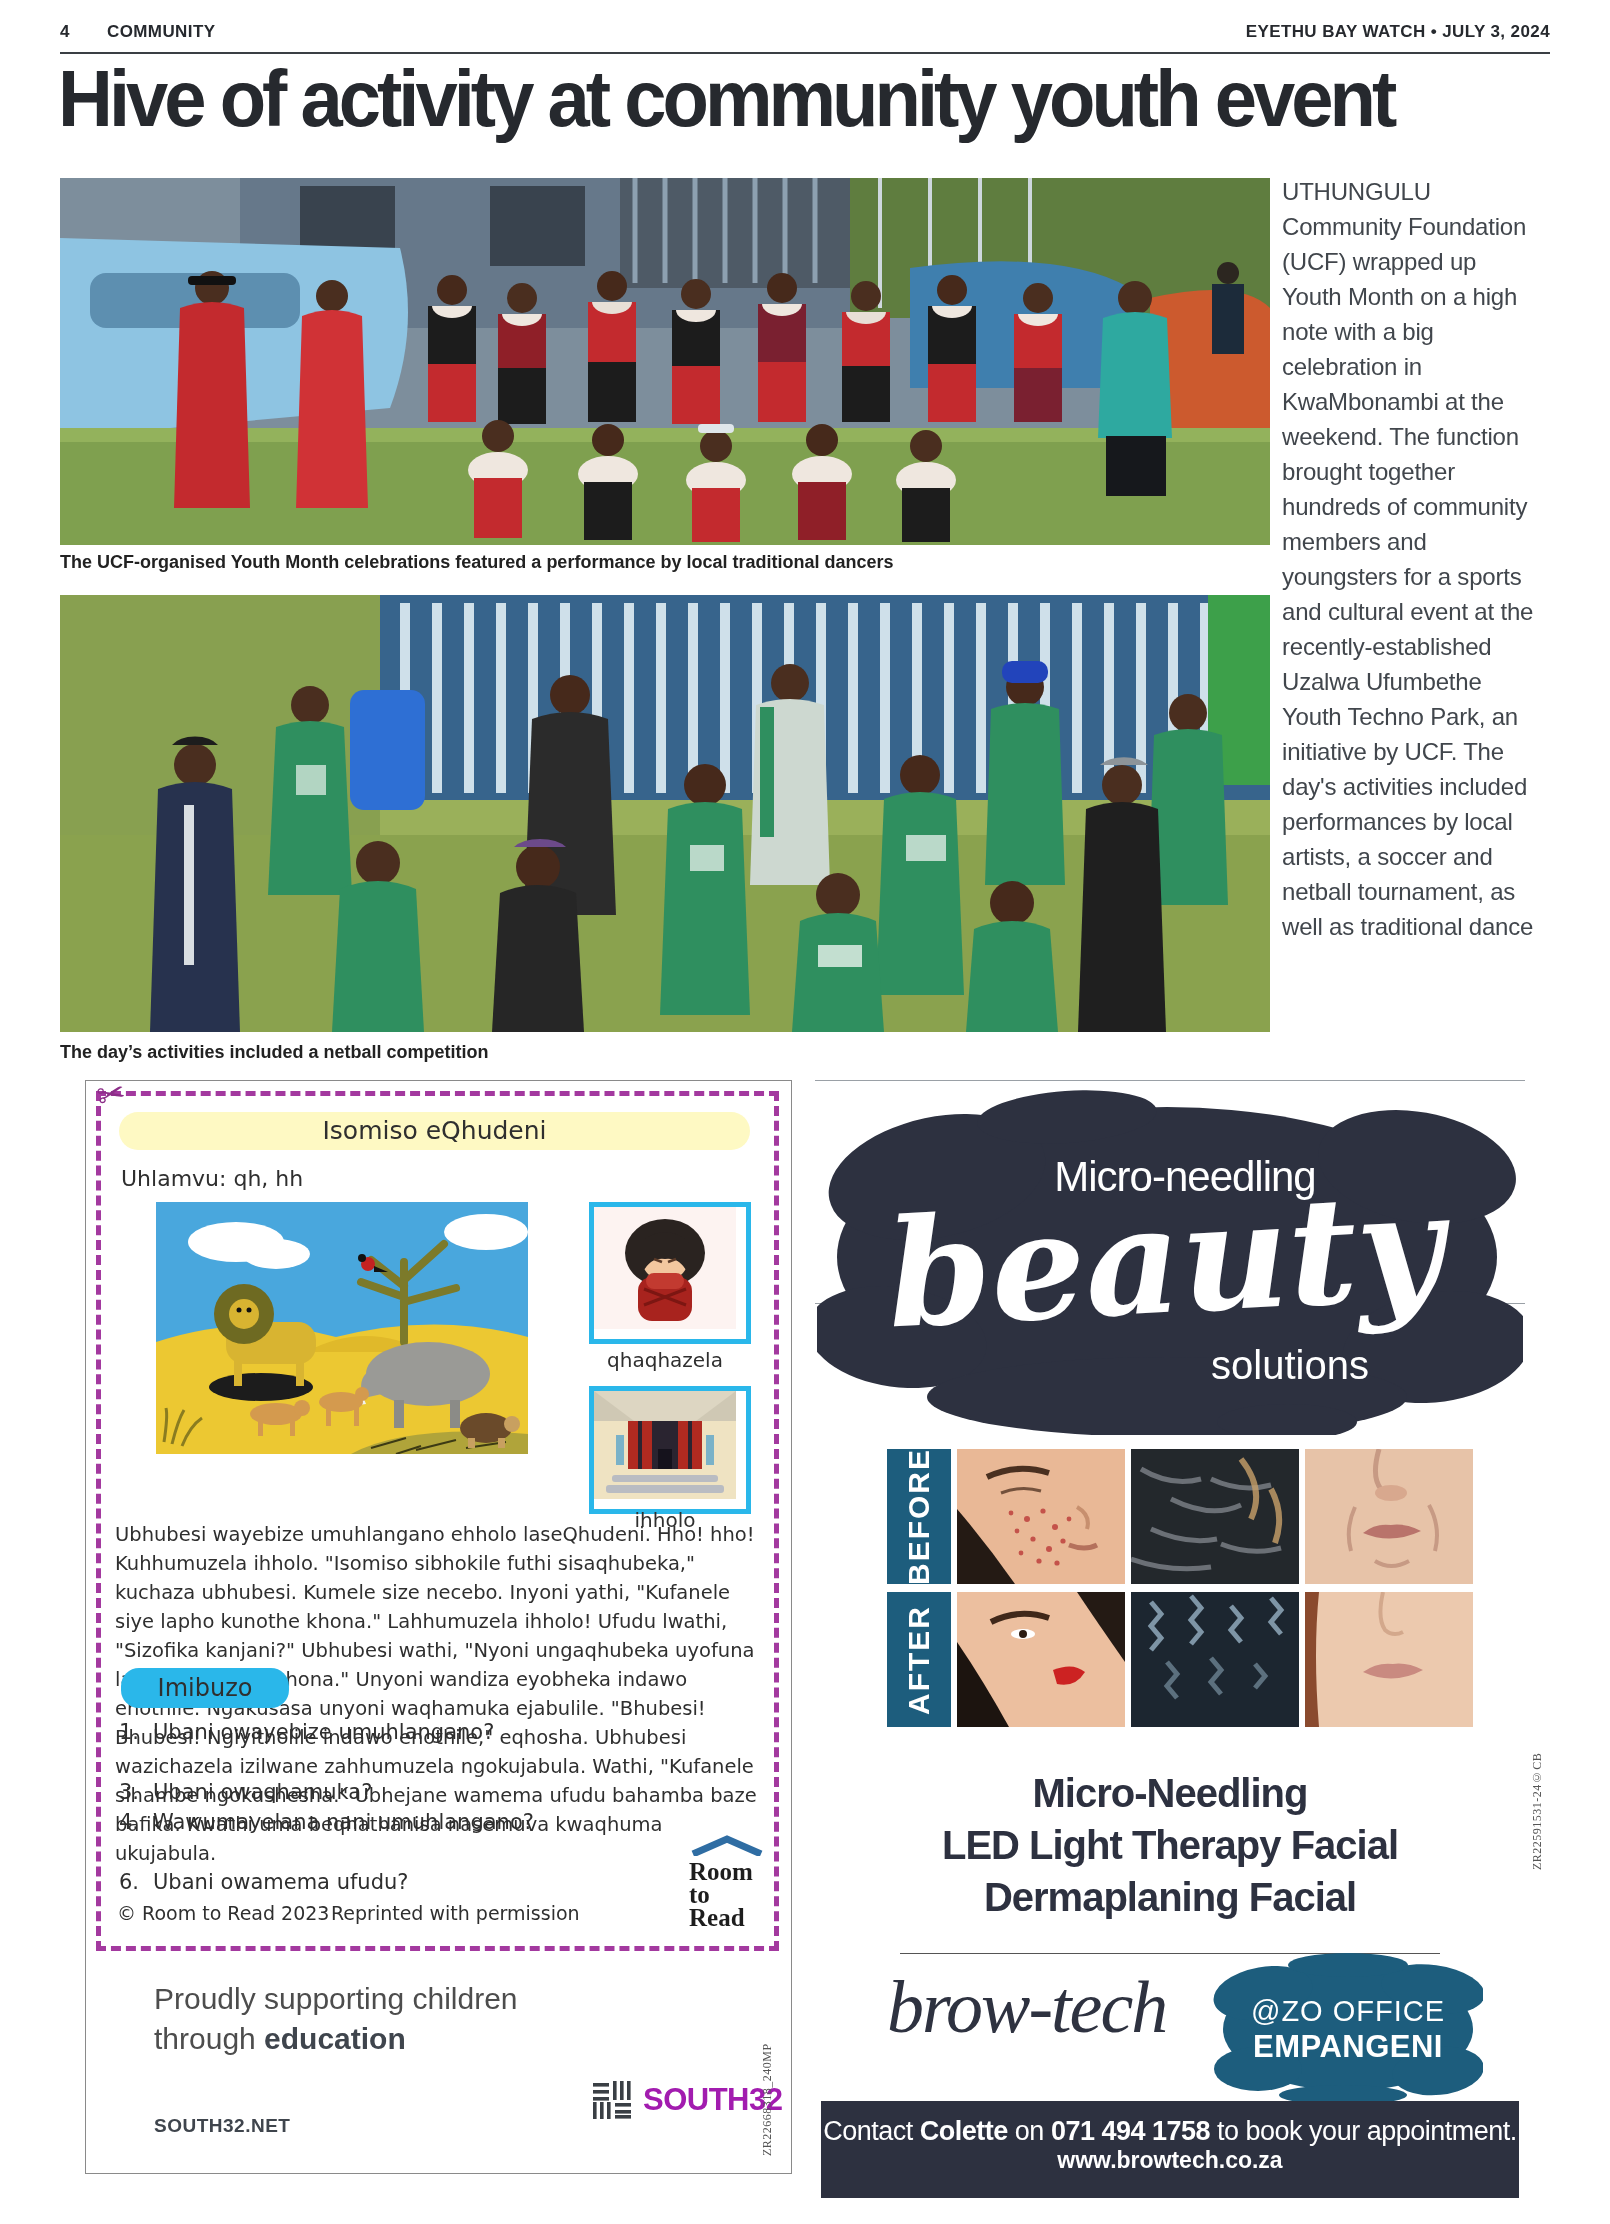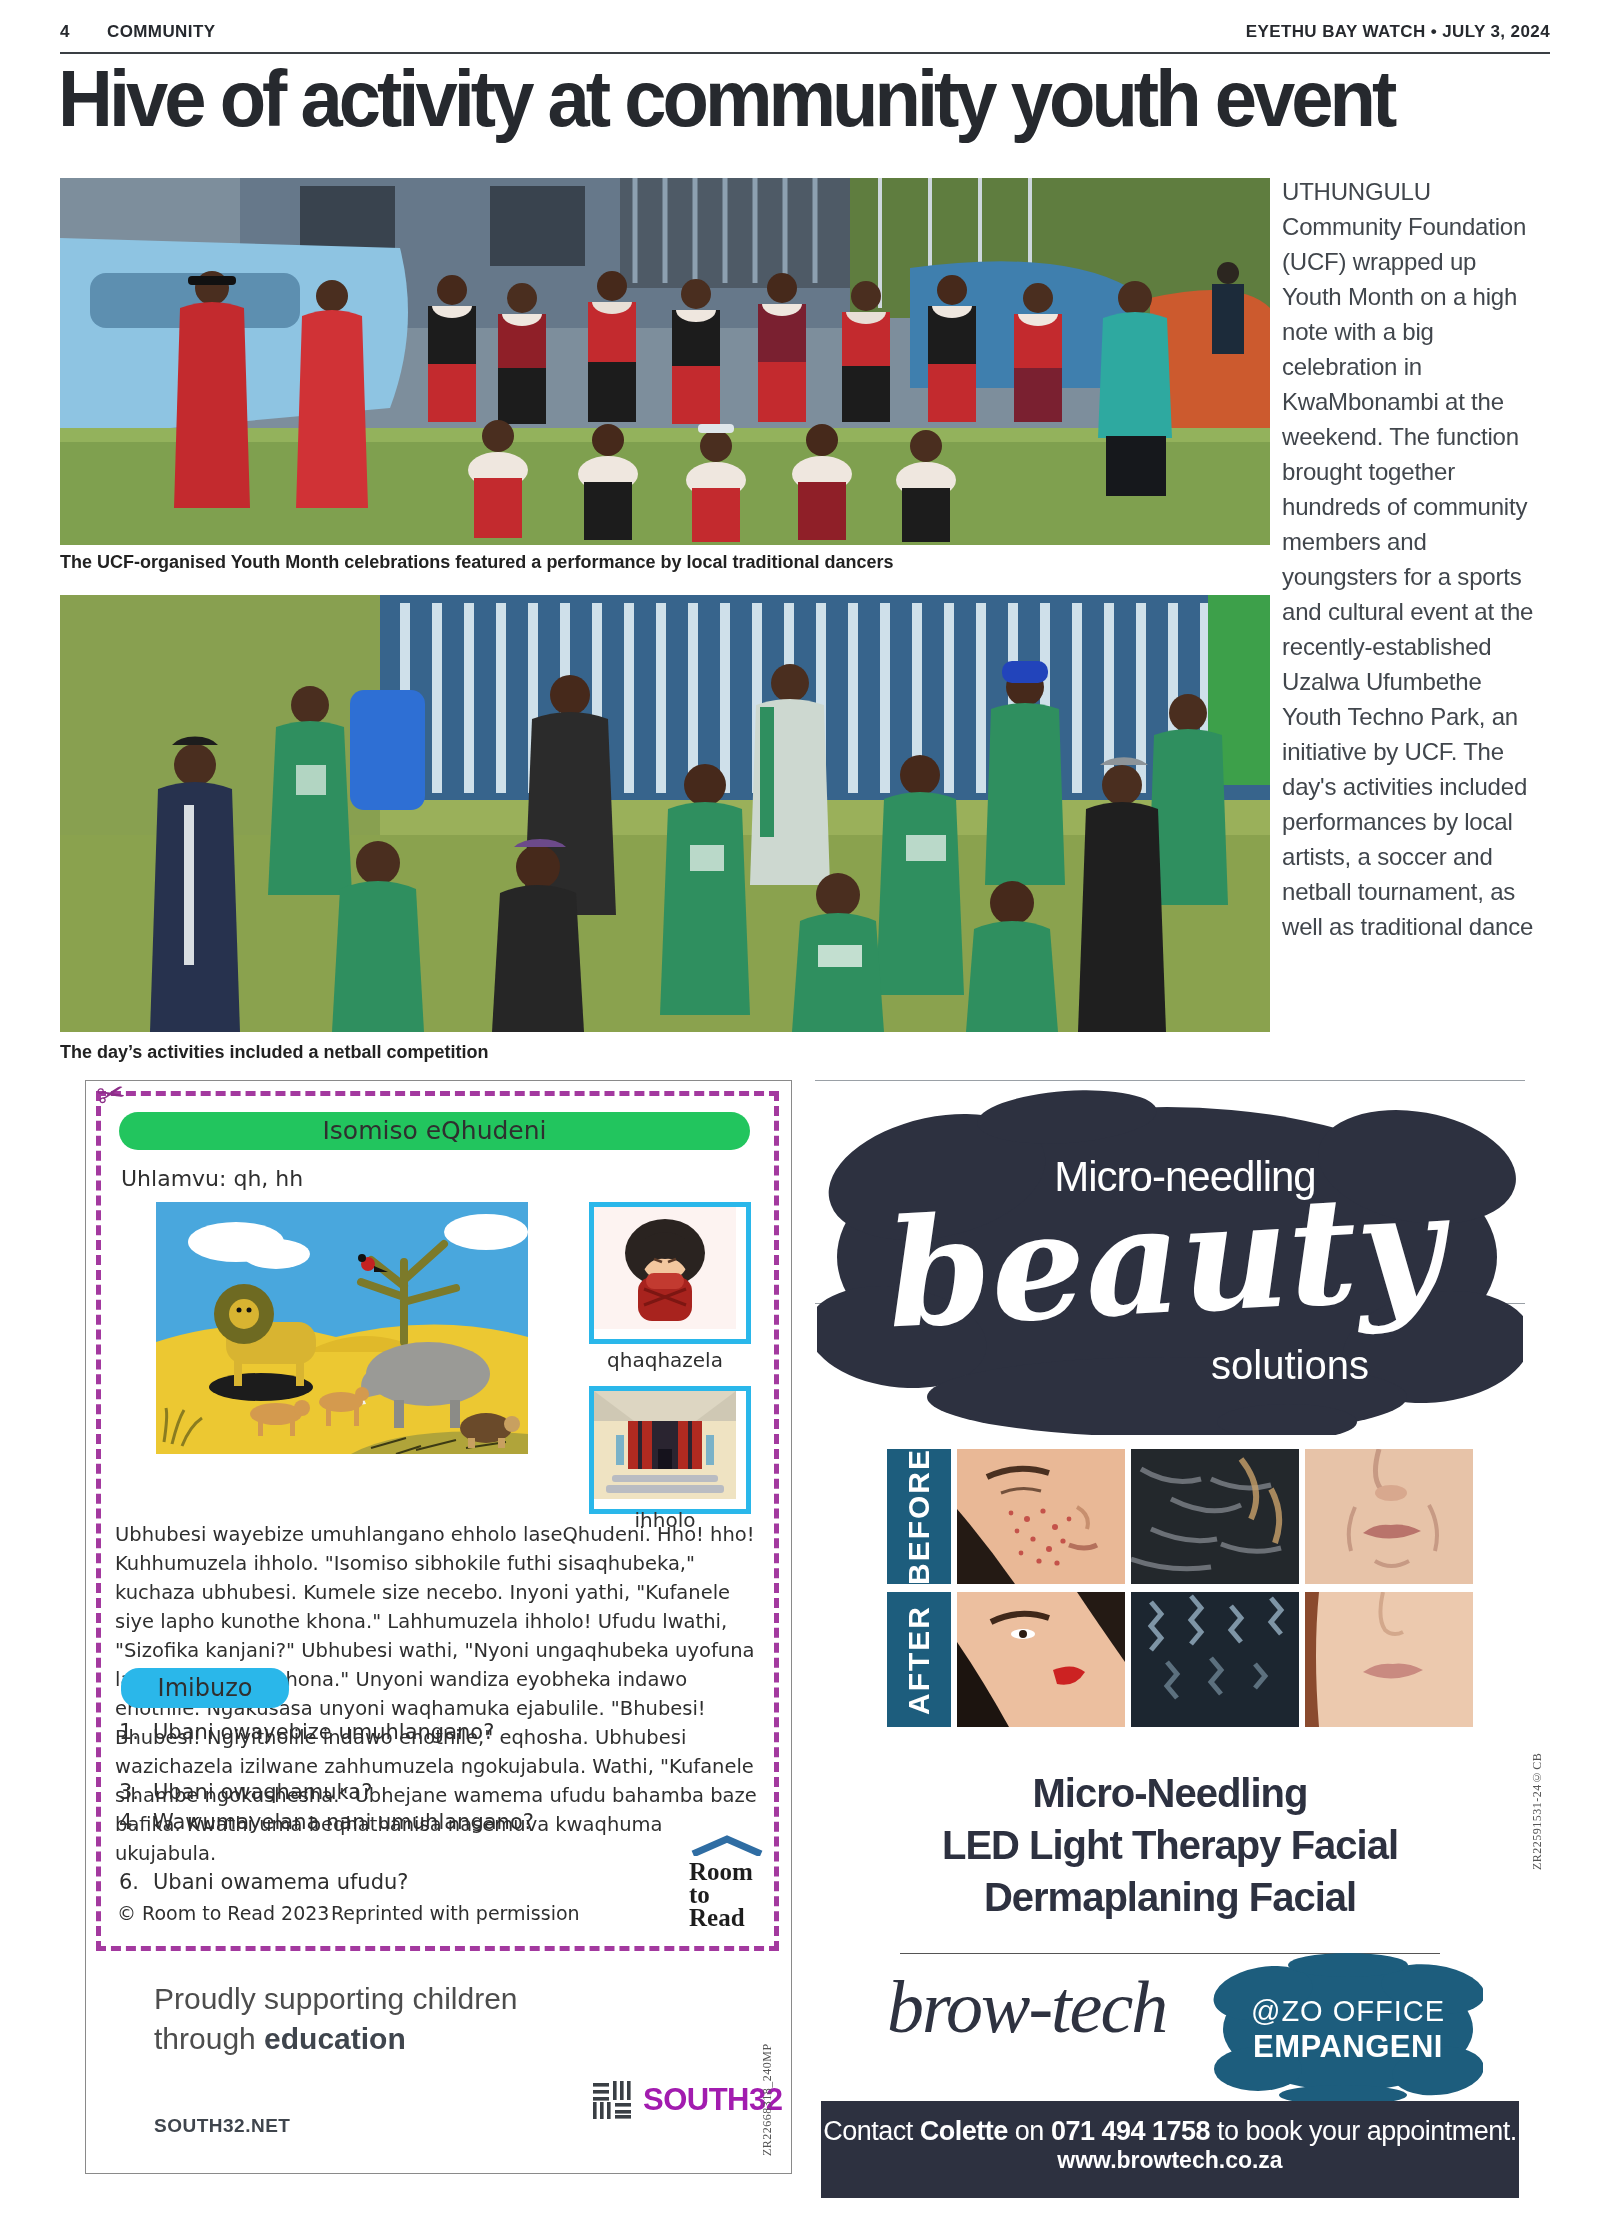--- a/index.html
+++ b/index.html
@@ -16,21 +16,21 @@
                line-height:35px;color:#41464c;letter-spacing:-.2px;}
   .photo{position:absolute;left:60px;overflow:hidden;background:#9aa;}
   .photo svg{display:block;}
   
   .ad-left{position:absolute;left:85px;top:1080px;width:705px;height:1092px;background:#fff;
            border:1px solid #8a8a8a;}
   .worksheet{position:absolute;left:10px;top:10px;width:673px;height:850px;
              border:5px dashed #a3399f;background:#fff;}
   .scissors{position:absolute;left:-4px;top:-22px;font-size:34px;color:#8c2d88;transform:rotate(-12deg);}
   .ws-font{font-family:"DejaVu Sans",sans-serif;color:#2f2f2f;}
-  .ws-title{position:absolute;left:18px;top:16px;width:631px;height:38px;background:#22c55e;
+  .ws-title{position:absolute;left:18px;top:16px;width:631px;height:38px;background:#fef9c3;
             border-radius:19px;text-align:center;line-height:38px;font-size:25px;}
   .ws-sub{position:absolute;left:20px;top:70px;font-size:22px;}
   .ws-illust{position:absolute;left:55px;top:106px;width:372px;height:252px;}
   .card{position:absolute;left:488px;width:152px;border:5px solid #2ab7ea;background:#fff;}
   .card-label{position:absolute;left:488px;width:152px;text-align:center;font-size:20px;}
   .ws-story{position:absolute;left:14px;top:424px;width:648px;font-size:19.5px;line-height:29px;}
   .ws-badge{position:absolute;left:20px;top:572px;width:168px;height:40px;background:#2ab7ea;
             border-radius:18px;text-align:center;line-height:40px;font-size:24px;}
   .q{position:absolute;left:18px;width:600px;font-size:21px;}
   .qn{display:inline-block;width:34px;}

